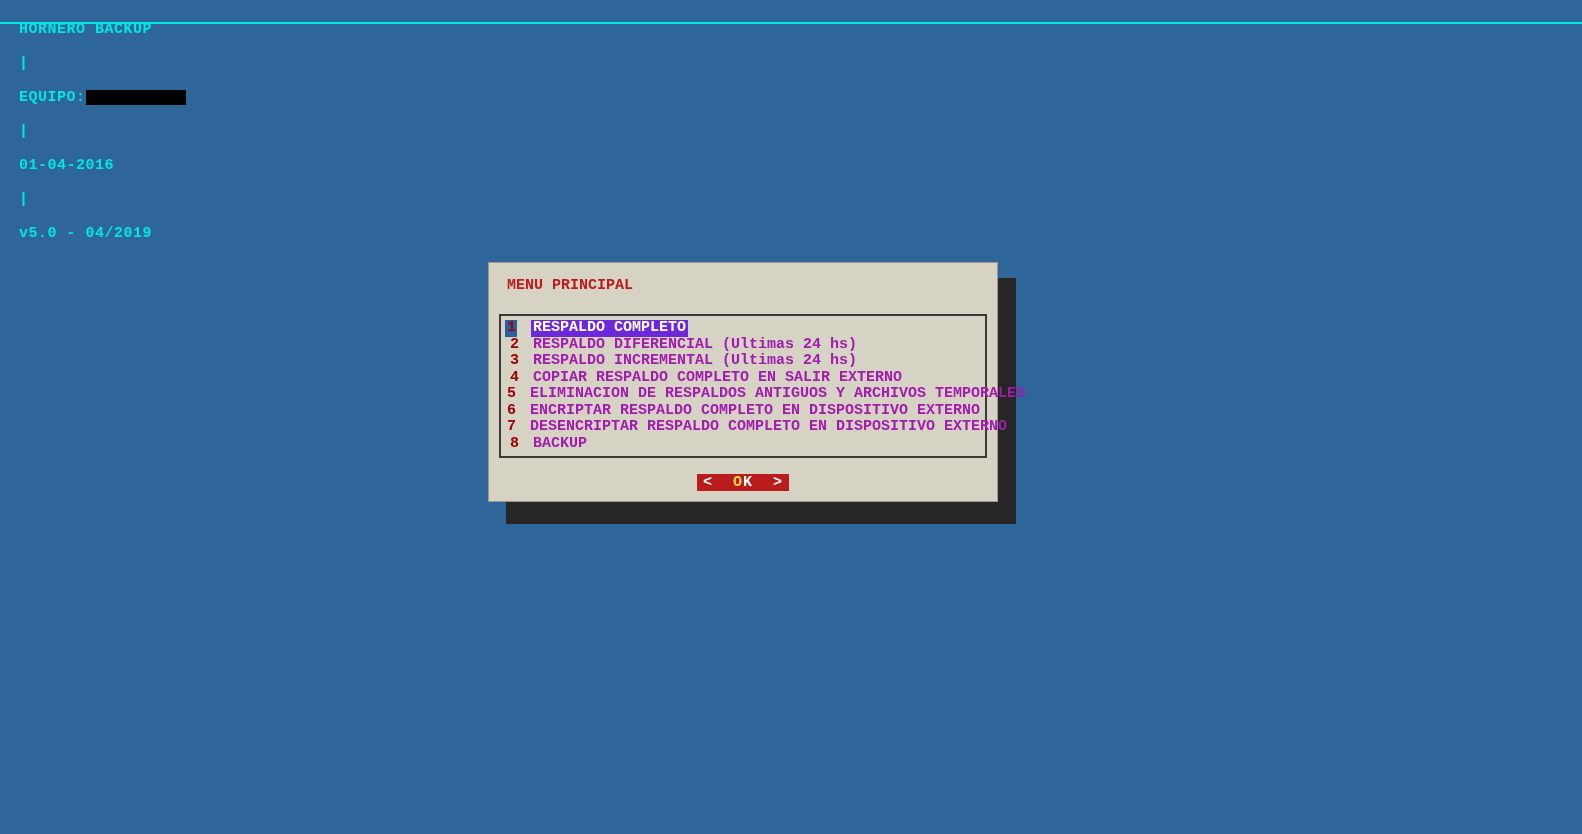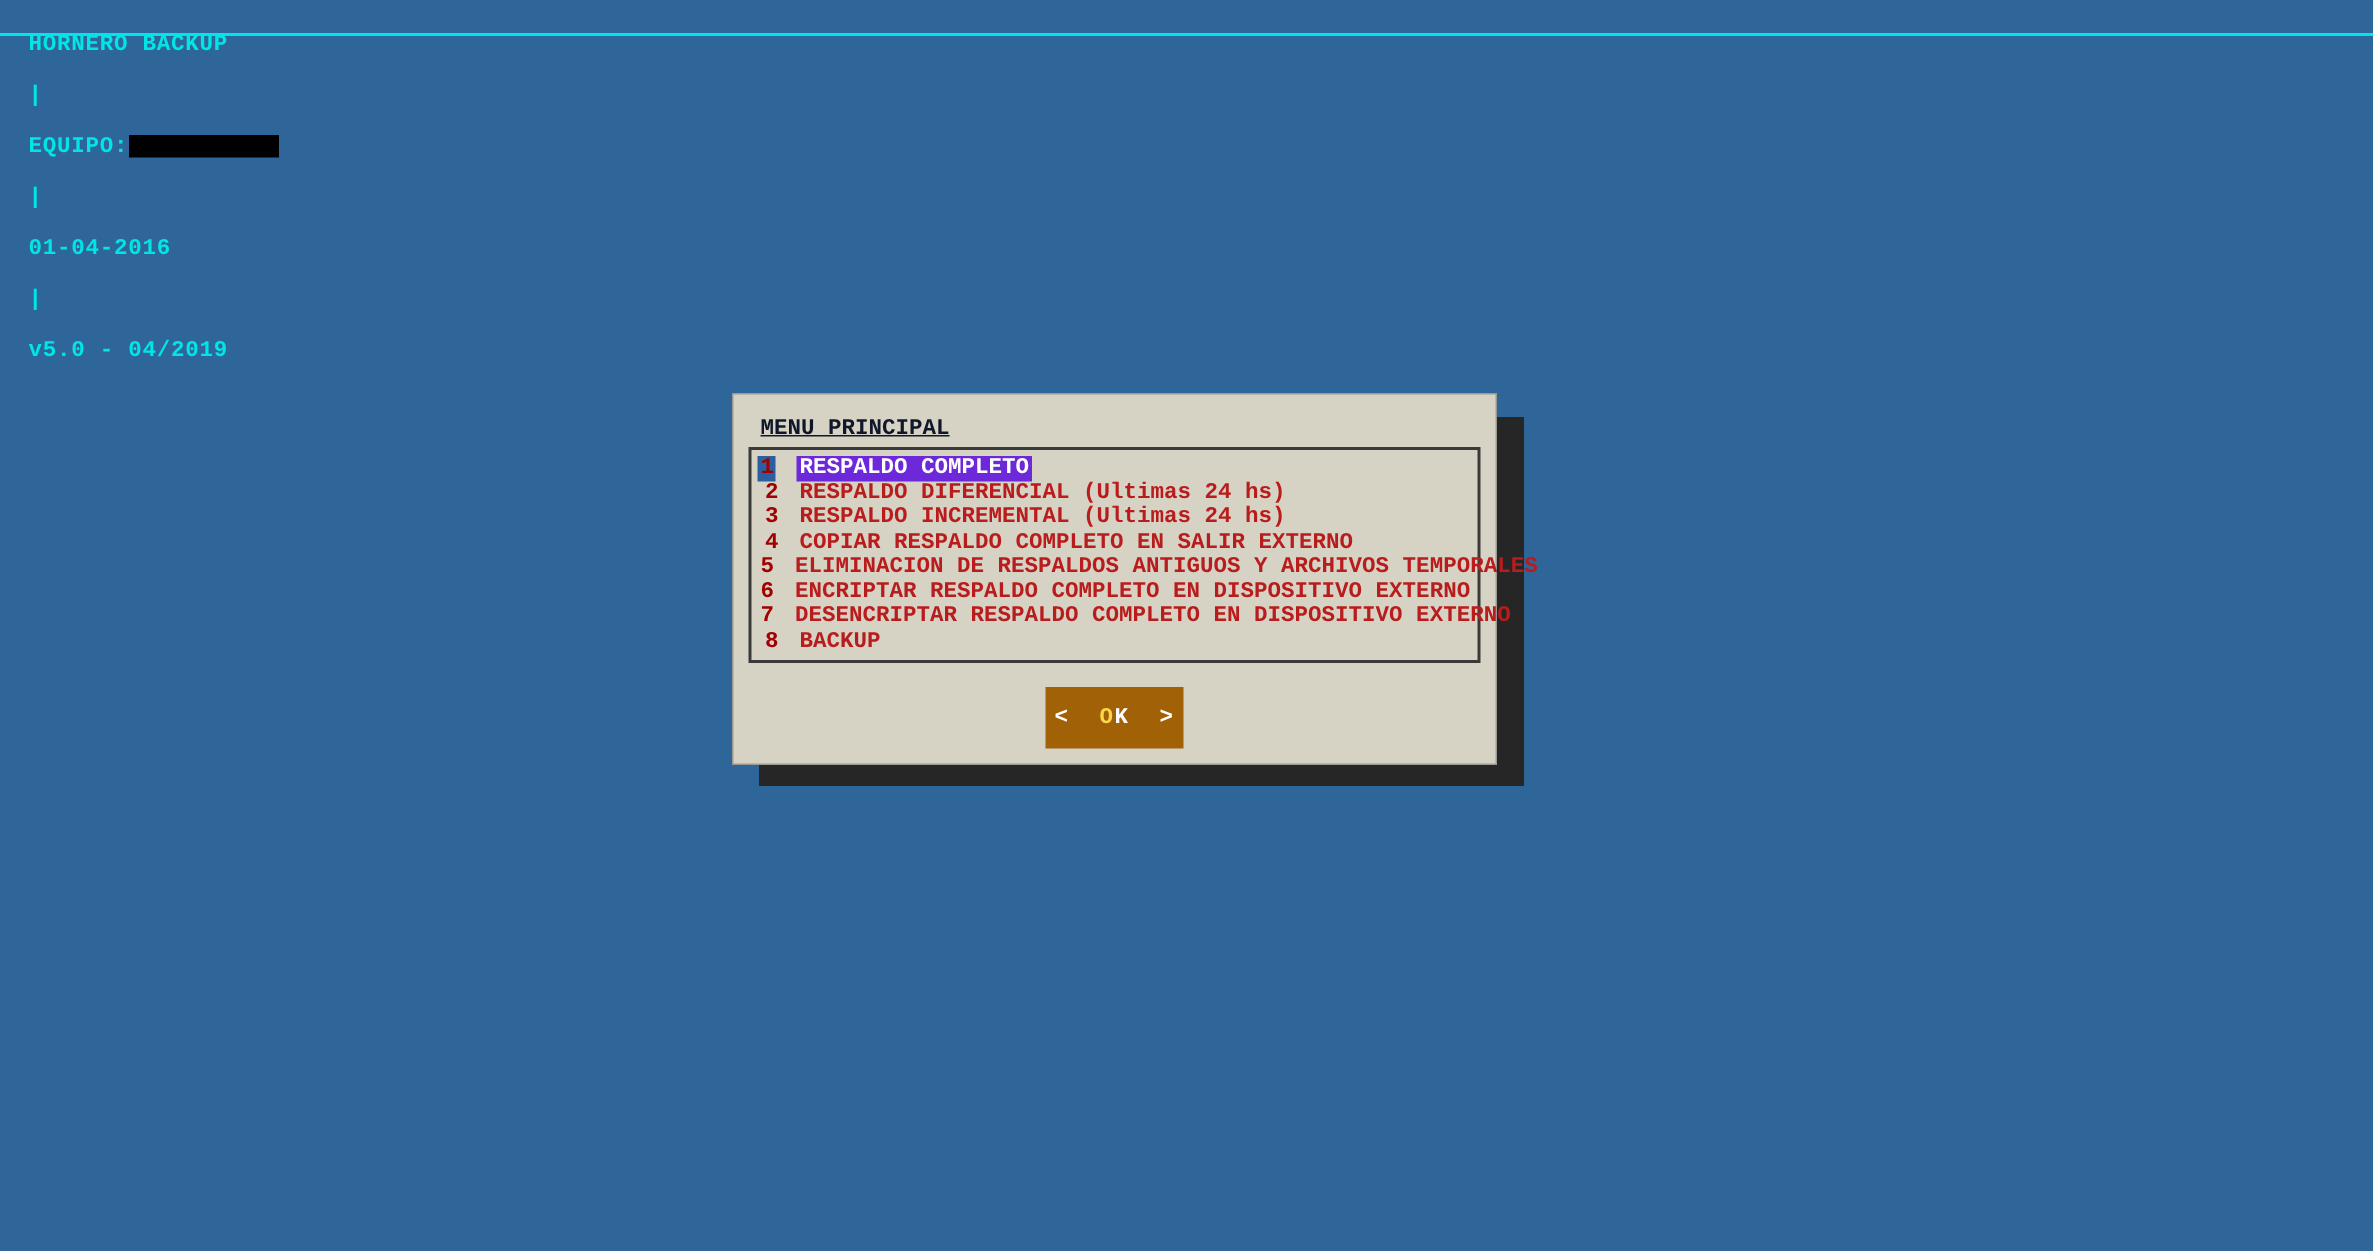--- a/index.html
+++ b/index.html
@@ -60,61 +60,60 @@
     top: 262px;
     left: 488px;
     width: 510px;
     background: #d6d2c4;
     color: #2b2b2b;
     padding: 8px 10px 10px 10px;
     border: 1px solid #9c9a90;
   }
 
   .dlg-title {
-    margin: 6px 0 4px 8px;
-    color: #0f172a;
-    text-decoration: underline;
+    margin: 6px 0 20px 8px;
+    color: #b91c1c;
   }
 
   .listbox {
     border: 2px solid #3a3a3a;
     padding: 4px 6px 4px 6px;
     margin-bottom: 16px;
     min-height: 140px;
   }
 
   .item {
     display: flex;
     gap: 14px;
     line-height: 16.5px;
     cursor: pointer;
   }
   .item .num { color: #a00000; width: 12px; text-align: right; }
-  .item .label { color: #b91c1c; white-space: pre; }
+  .item .label { color: #a21caf; white-space: pre; }
   .item.selected .num {
     background: #2a5fa0;
     color: #a00000;
     padding: 0 2px;
     margin-left: -2px;
   }
   .item.selected .label {
     background: #6d28d9;
     color: #fff;
     padding: 0 2px;
   }
 
   .btnrow {
     text-align: center;
     margin: 4px 0 0 0;
   }
   .btn-ok {
     display: inline-block;
-    background: #a16207;
+    background: #b91c1c;
     color: #fff;
-    padding: 12px 6px;
+    padding: 0 6px;
     letter-spacing: 1px;
     cursor: pointer;
     white-space: pre;
   }
   .btn-ok .hotkey { color: #ffd54a; }
 
 </style>
 </head>
 <body>
 

